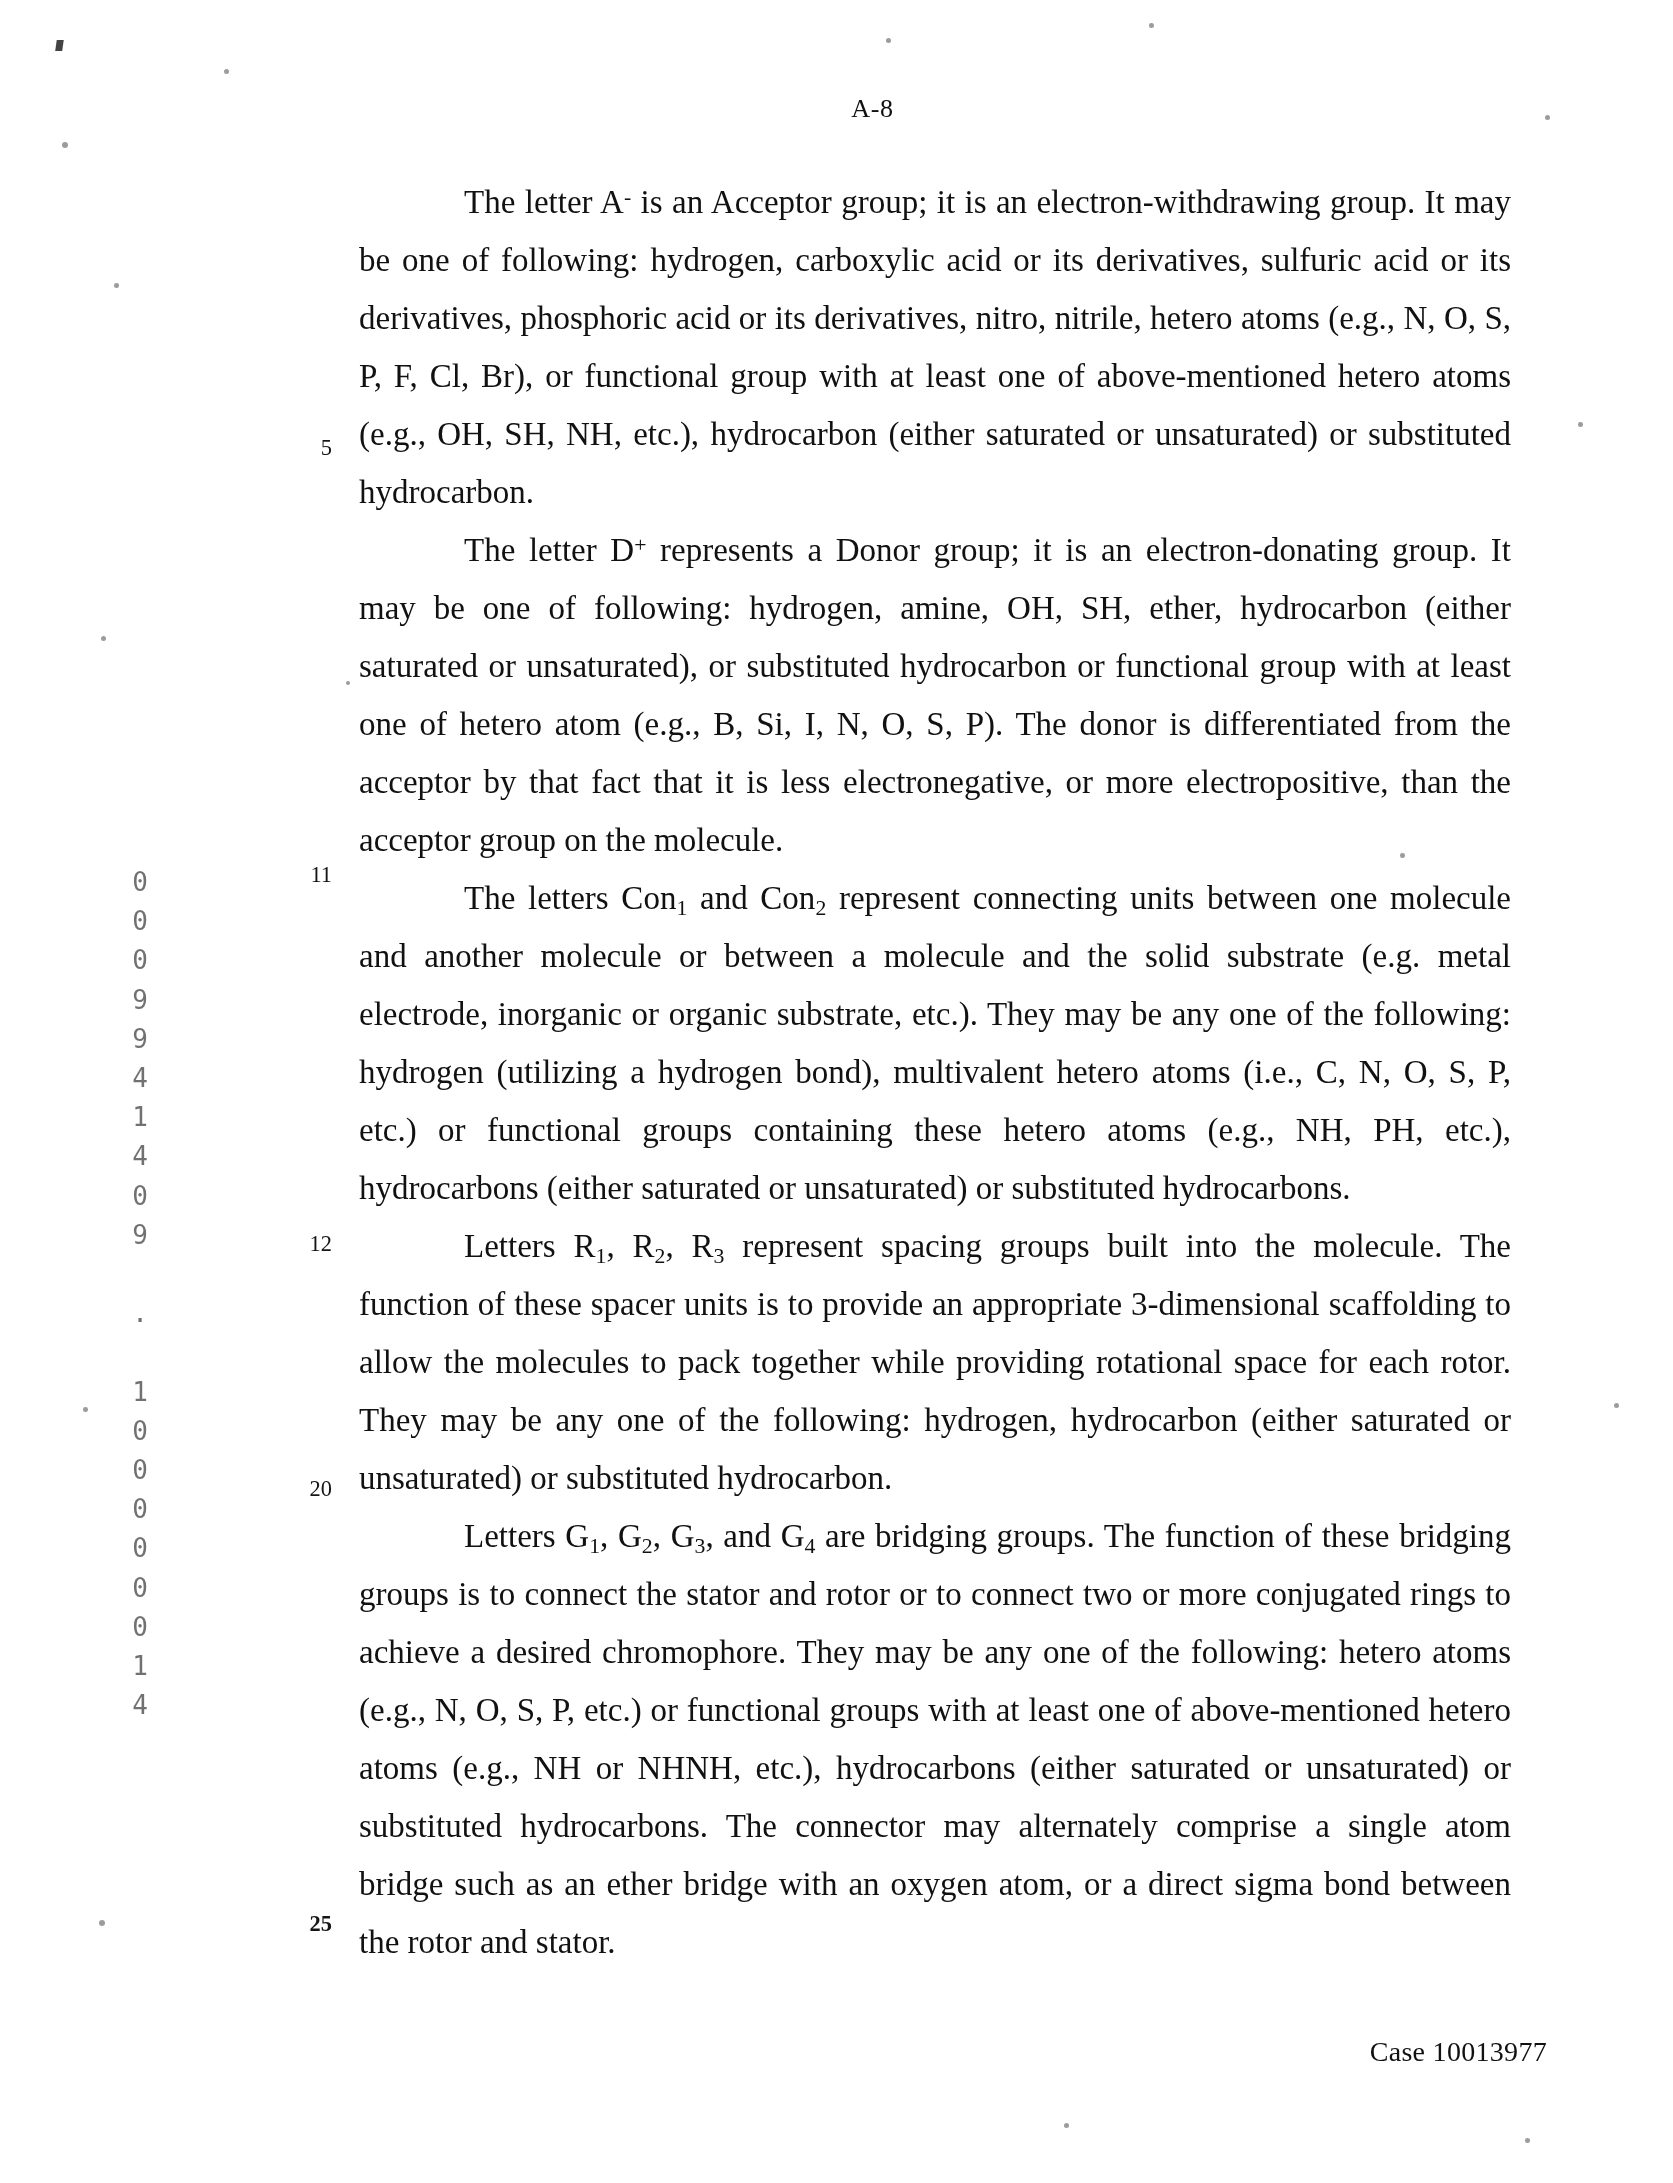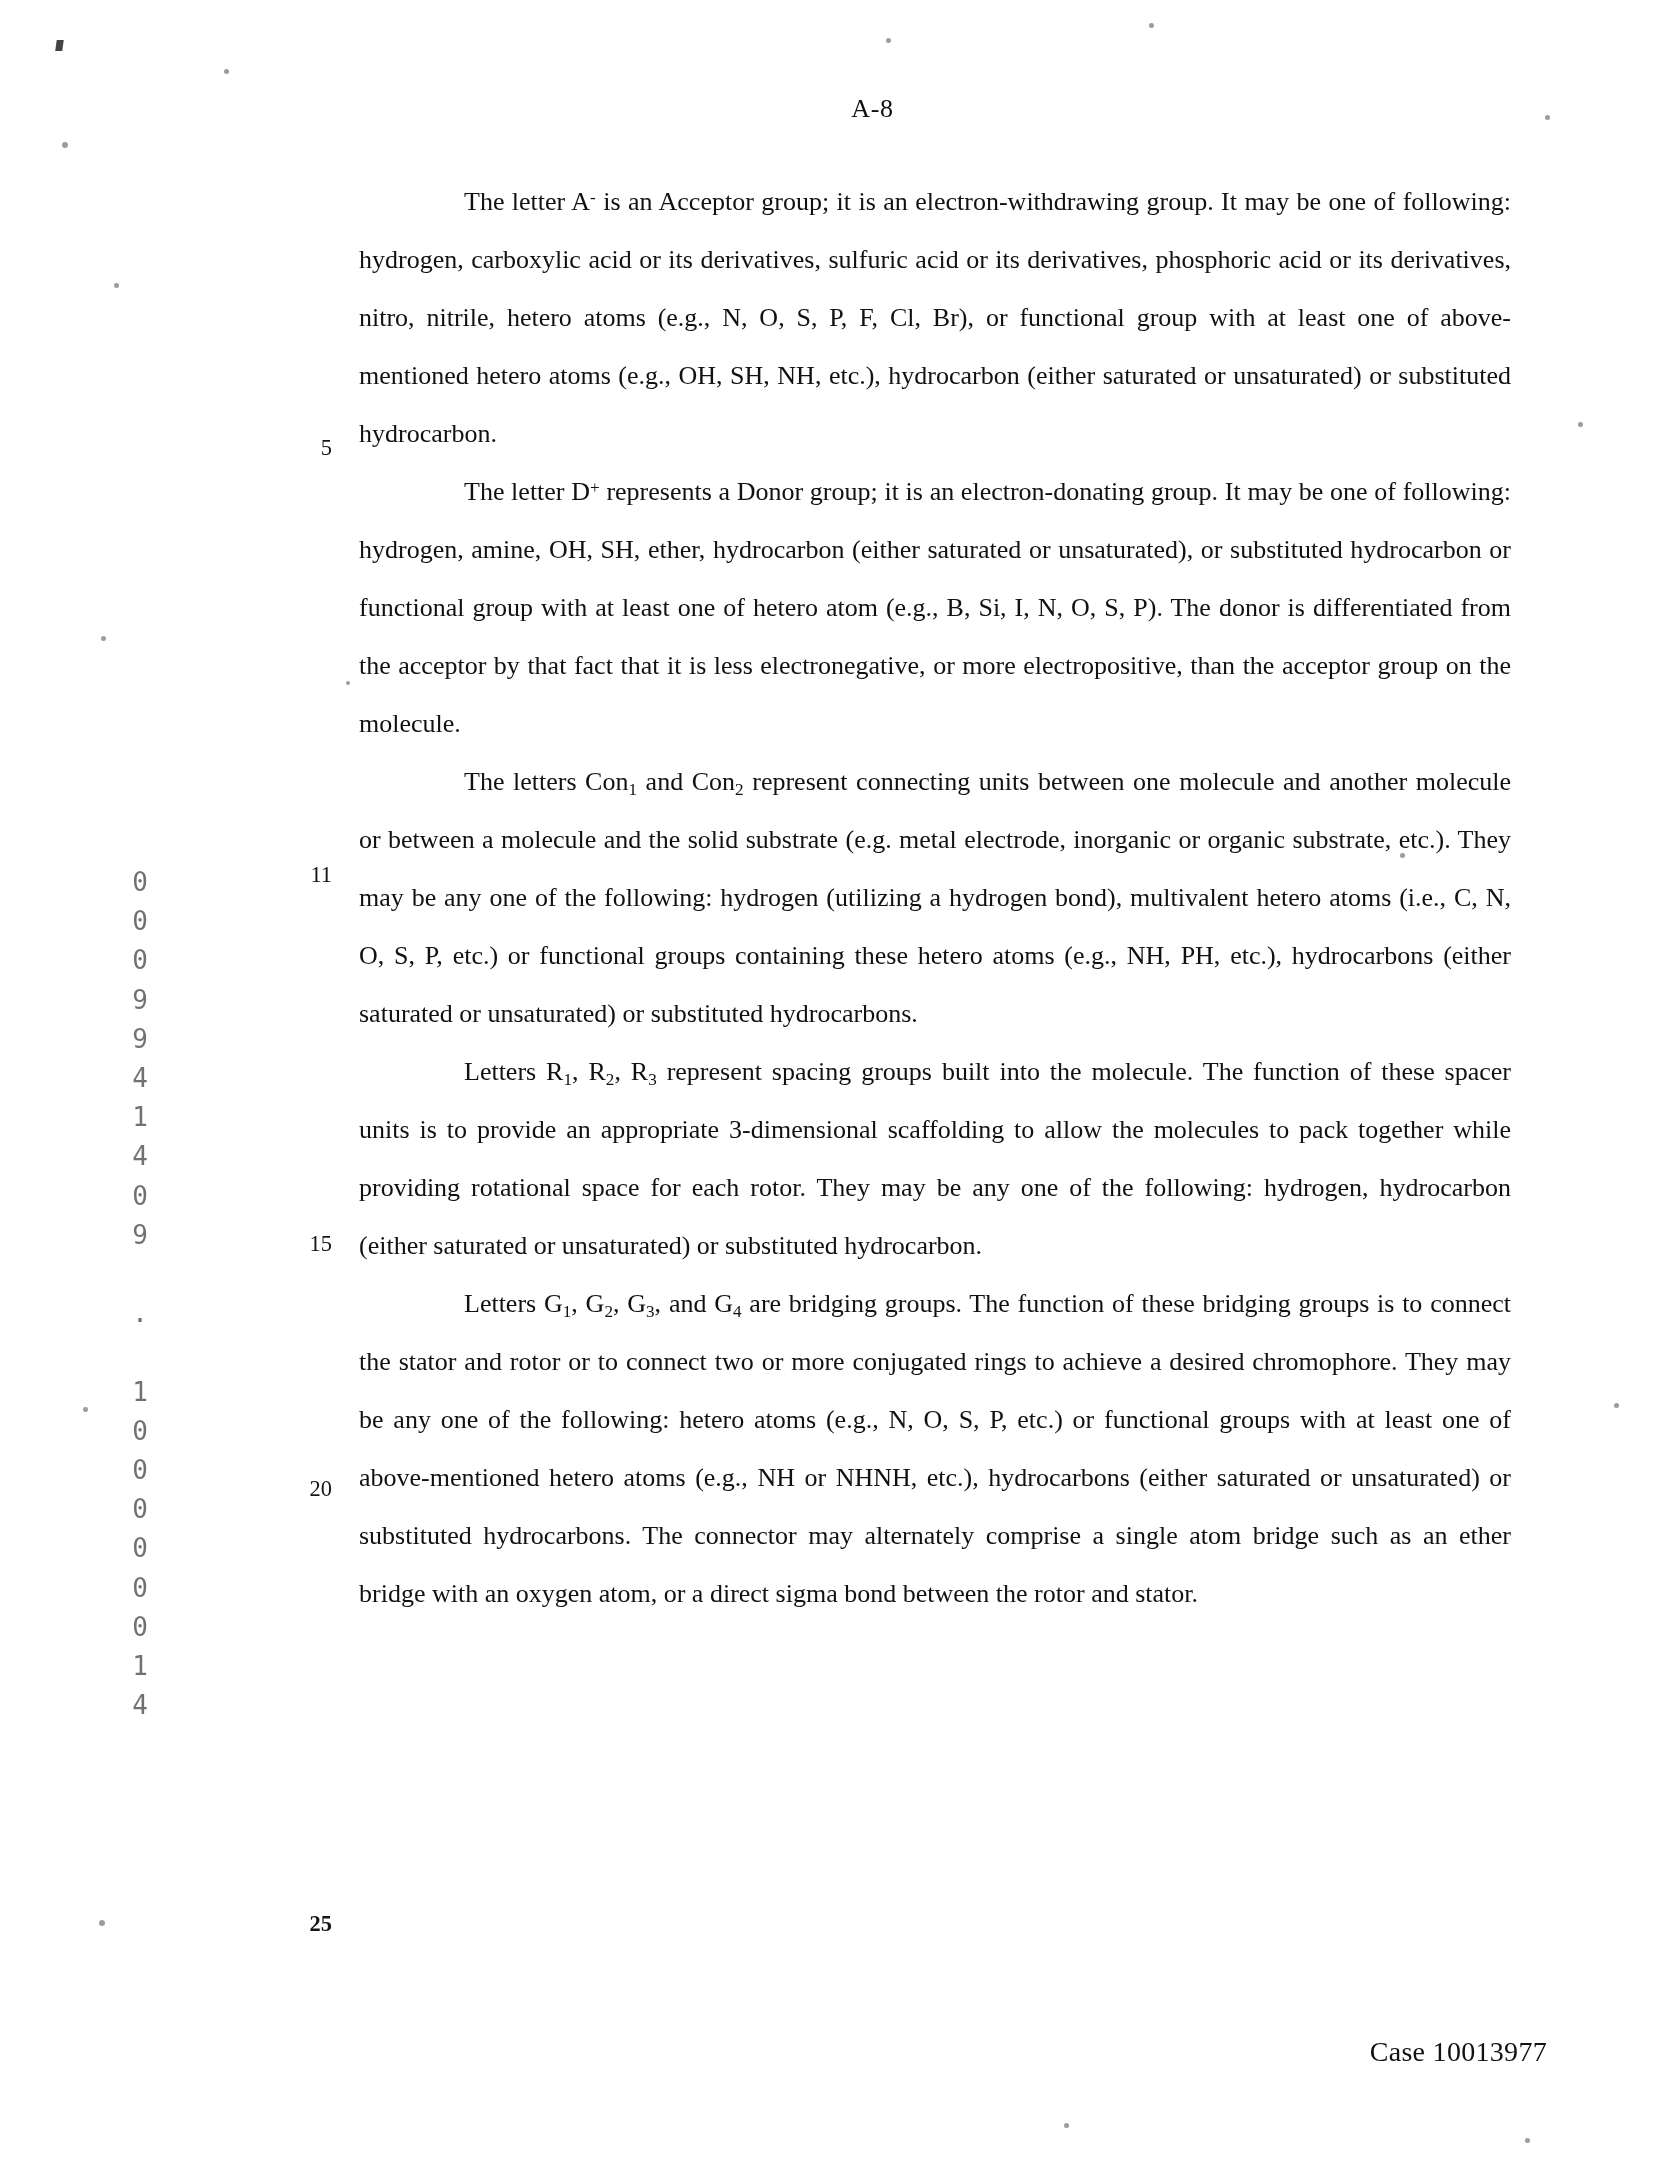--- a/index.html
+++ b/index.html
@@ -72,21 +72,21 @@
   
   .body-block {
     position: absolute;
     left: 323px;
     top: 173px;
     width: 1152px;
   }
   .para {
     margin: 0;
     text-indent: 105px;
-    font-size: 26px;
+    font-size: 33px;
     line-height: 58px;
     text-align: justify;
     text-justify: inter-word;
     -webkit-hyphens: none;
     hyphens: none;
   }
   .para + .para {
     margin-top: 0;
   }
   sub {
@@ -147,21 +147,21 @@
   <div class="speck" style="left:1028px;top:2123px; width:5.3px;  height:5.3px;"></div>
   <div class="speck" style="left:1489px;top:2138px; width:4.6px;  height:4.6px;"></div>
 
   <div class="page-header">A-8</div>
 
   <div class="side-stamp">0009941409 . 100000014</div>
 
   <div class="line-numbers">
     <div class="lineno" style="top:262px;">5</div>
     <div class="lineno" style="top:689px;">11</div>
-    <div class="lineno" style="top:1058px;">15</div>
+    <div class="lineno" style="top:1058px;">12</div>
     <div class="lineno" style="top:1303px;">20</div>
     <div class="lineno" style="top:1738px;font-weight:bold;">25</div>
 
   </div>
 
   <div class="body-block">
 
     <p class="para"><span>The letter A</span><sup>-</sup><span> is an Acceptor group; it is an electron-withdrawing group. It may be one of following: hydrogen, carboxylic acid or its derivatives, sulfuric acid or its derivatives, phosphoric acid or its derivatives, nitro, nitrile, hetero atoms (e.g., N, O, S, P, F, Cl, Br), or functional group with at least one of above-mentioned hetero atoms (e.g., OH, SH, NH, etc.), hydrocarbon (either saturated or unsaturated) or substituted hydrocarbon.</span></p>
 
     <p class="para"><span>The letter D</span><sup>+</sup><span> represents a Donor group; it is an electron-donating group. It may be one of following: hydrogen, amine, OH, SH, ether, hydrocarbon (either saturated or unsaturated), or substituted hydrocarbon or functional group with at least one of hetero atom (e.g., B, Si, I, N, O, S, P). The donor is differentiated from the acceptor by that fact that it is less electronegative, or more electropositive, than the acceptor group on the molecule.</span></p>

